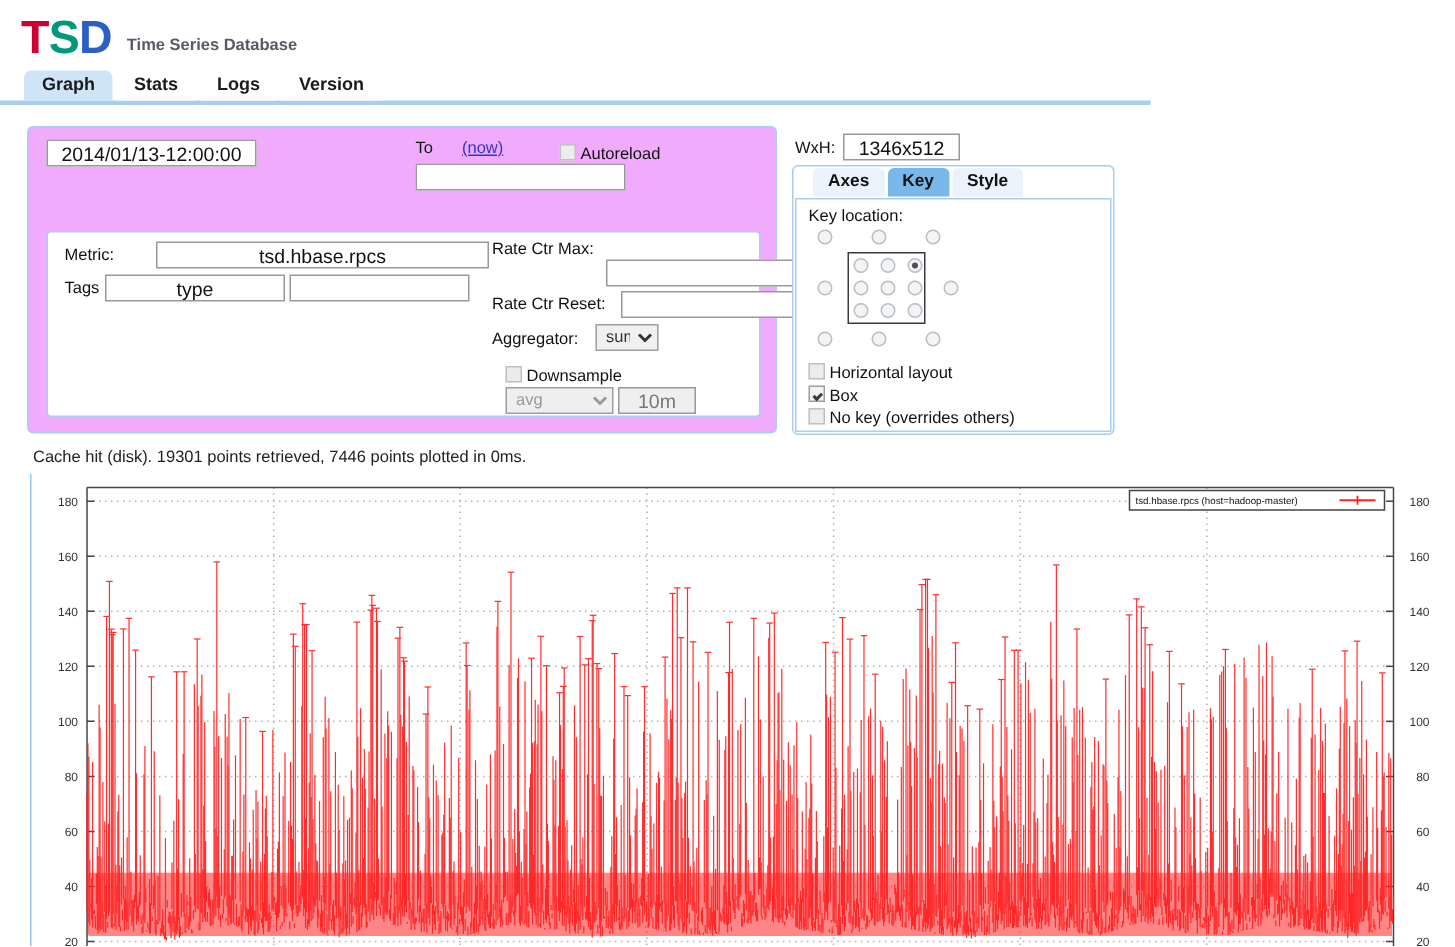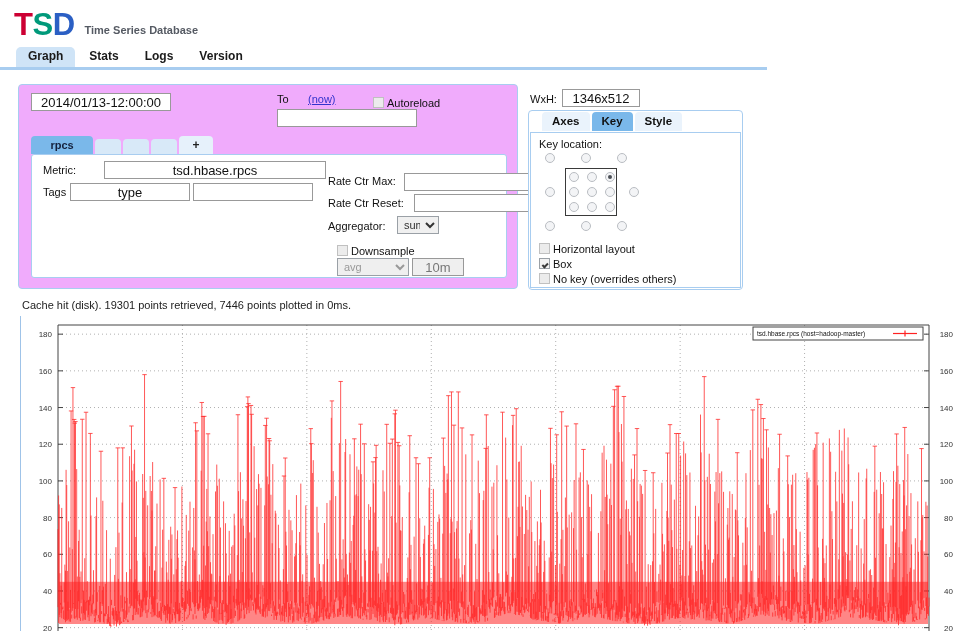--- a/index.html
+++ b/index.html
@@ -309,38 +309,31 @@
     <input class="txt abs" style="left: 12px; top: 8px; width: 140px;" value="2014/01/13-12:00:00">
 
     <div class="lbl abs" style="left:258px; top:8px;">To</div>
     <div class="linknow abs" style="left:289px; top:8px;">(now)</div>
     <input class="txt abs" style="left: 258px; top: 24px; width: 140px;" value="">
 
     <div class="abs" style="left:354px; top:8px;">
       <span class="chk disabled"></span><span class="chklabel">Autoreload</span>
     </div>
 
-    <div class="metrictabs">
-      <div class="mtab active">rpcs</div>
-      <div class="mtab"></div>
-      <div class="mtab"></div>
-      <div class="mtab"></div>
-      <div class="mtab plus">+</div>
-    </div>
 
     <div class="metricpanel">
       <div class="lbl abs" style="left:11px; top:9px;">Metric:</div>
       <input class="txt abs" style="left: 72px; top: 6px; width: 222px;" value="tsd.hbase.rpcs">
 
       <div class="lbl abs" style="left:11px; top:31px;">Tags</div>
       <input class="txt abs" style="left: 38px; top: 28px; width: 120px;" value="type">
       <input class="txt abs" style="left: 161px; top: 28px; width: 120px;" value="">
 
 
-      <div class="lbl abs" style="left:296px; top:20px;">Rate Ctr Max:</div>
+      <div class="lbl abs" style="left:296px; top:5px;">Rate Ctr Max:</div>
       <input class="txt abs" style="left: 372px; top: 18px; width: 132px;" value="">
 
       <div class="lbl abs" style="left:296px; top:42px;">Rate Ctr Reset:</div>
       <input class="txt abs" style="left: 382px; top: 39px; width: 122px;" value="">
 
       <div class="lbl abs" style="left:296px; top:65px;">Aggregator:</div>
       <select class="sel abs" style="left:365px; top:61px; width:42px;">
         <option>sum</option>
       </select>
 

